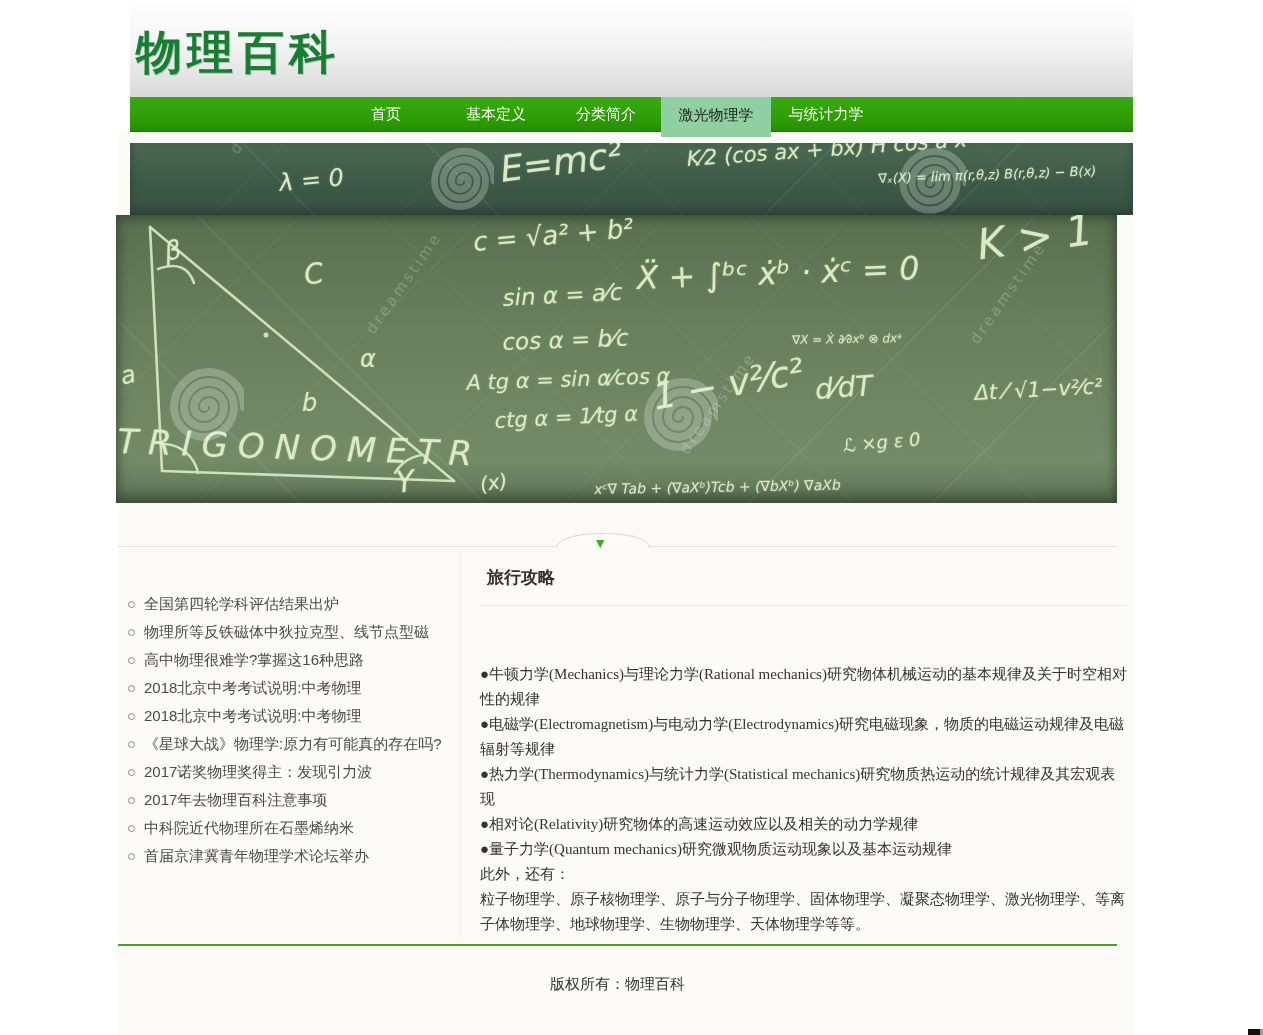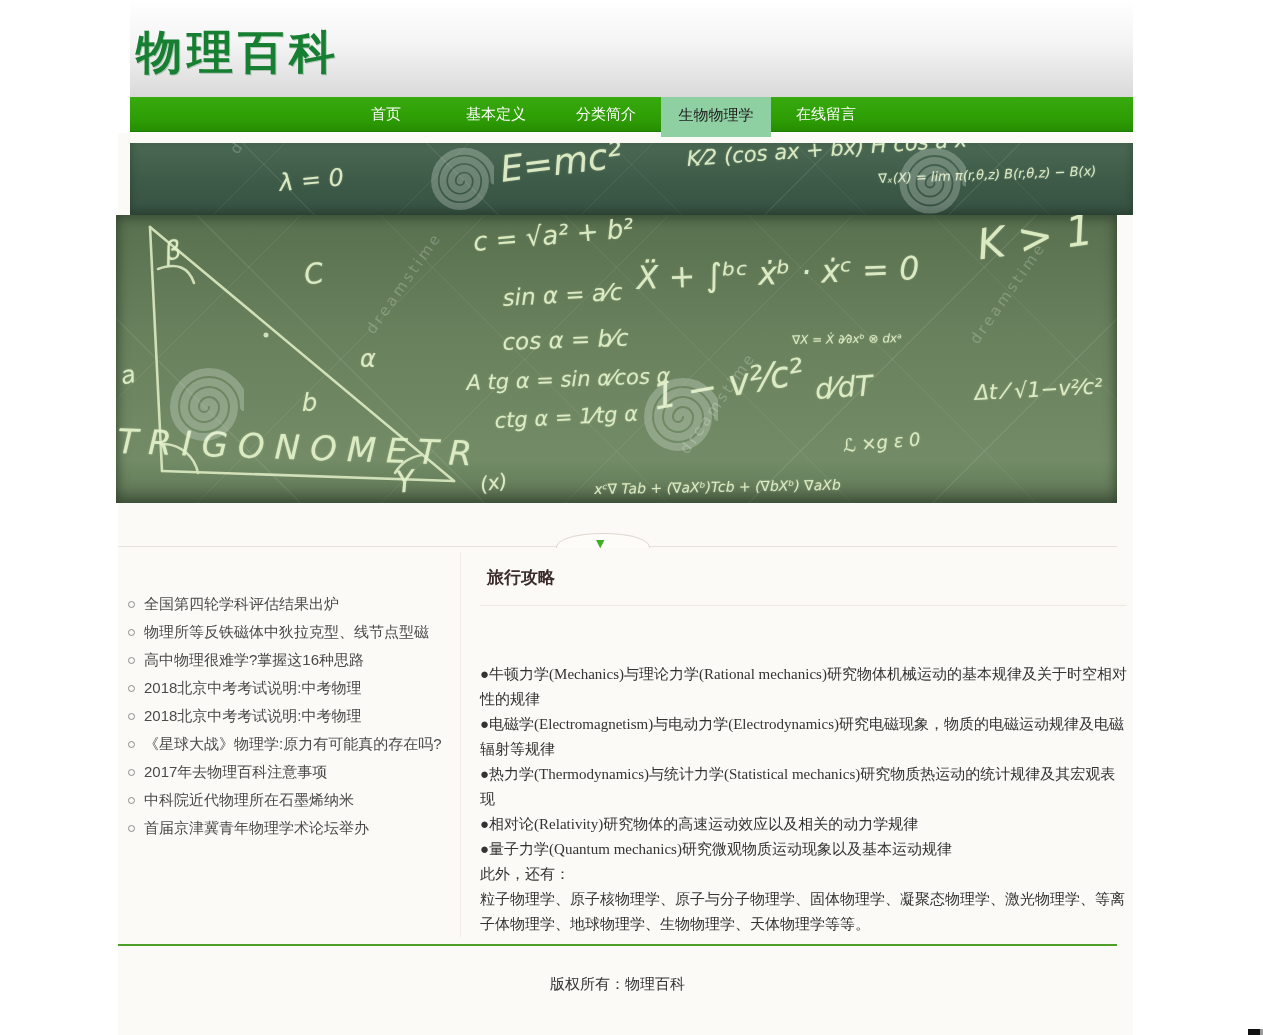--- a/index.html
+++ b/index.html
@@ -83,22 +83,22 @@
 
   <div class="site-header">
     <div class="logo">物理百科</div>
   </div>
 
   <div class="navbar">
     <div id="nav-list">
         <div class="nav-item">首页</div>
         <div class="nav-item">基本定义</div>
         <div class="nav-item">分类简介</div>
-        <div class="nav-item active">生物物理学</div>
-        <div class="nav-item">在线留言</div>
+        <div class="nav-item active">激光物理学</div>
+        <div class="nav-item">与统计力学</div>
       </div>
   </div>
 
   <div id="strip-layer" class="board">
       <span class="chalk wm" style="left: 96px; top: 4px; font-size: 15px; transform: rotate(-55deg);">dreamstime</span>
       <span class="chalk" style="left: 148px; top: 26px; font-size: 24px; transform: rotate(-5deg);">λ = 0</span>
       <span class="chalk" style="left: 368px; top: 6px; font-size: 36px; transform: rotate(-7deg);">E=mc²</span>
       <span class="chalk" style="left: 556px; top: 4px; font-size: 21px; transform: rotate(-4deg);">K⁄2 (cos ax + bx)  H cos a x</span>
       <span class="chalk" style="left: 748px; top: 28px; font-size: 13px; transform: rotate(-2deg);">∇ₓ(X) = lim π(r,θ,z) B(r,θ,z) − B(x)</span>
       <svg viewBox="-12 -12 24 24" width="68" height="68" class="spiral" style="left: 296px; top: 4px;">
@@ -177,20 +177,24 @@
         <li>
           <span class="bullet"></span>
           <span class="news-text">2018北京中考考试说明:中考物理</span>
         </li>
         <li>
           <span class="bullet"></span>
           <span class="news-text">《星球大战》物理学:原力有可能真的存在吗?</span>
         </li>
         <li>
           <span class="bullet"></span>
+          <span class="news-text">2017诺奖物理奖得主：发现引力波</span>
+        </li>
+        <li>
+          <span class="bullet"></span>
           <span class="news-text">2017年去物理百科注意事项</span>
         </li>
         <li>
           <span class="bullet"></span>
           <span class="news-text">中科院近代物理所在石墨烯纳米</span>
         </li>
         <li>
           <span class="bullet"></span>
           <span class="news-text">首届京津冀青年物理学术论坛举办</span>
         </li>

